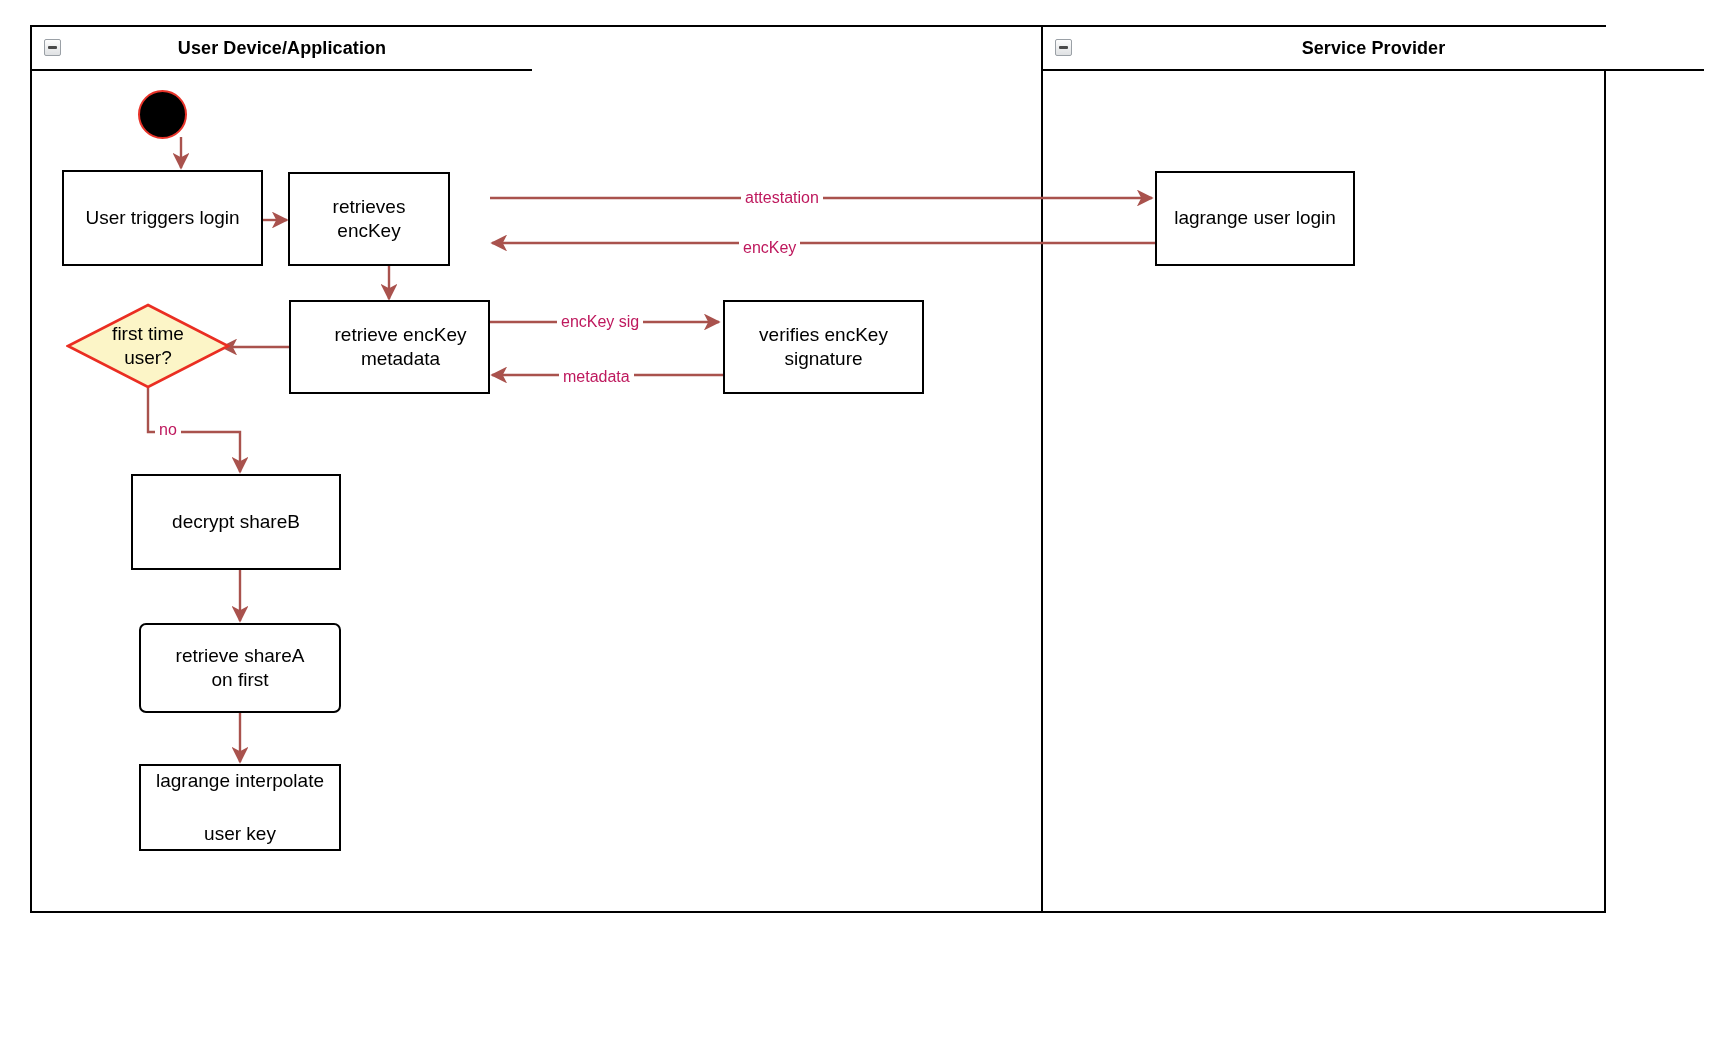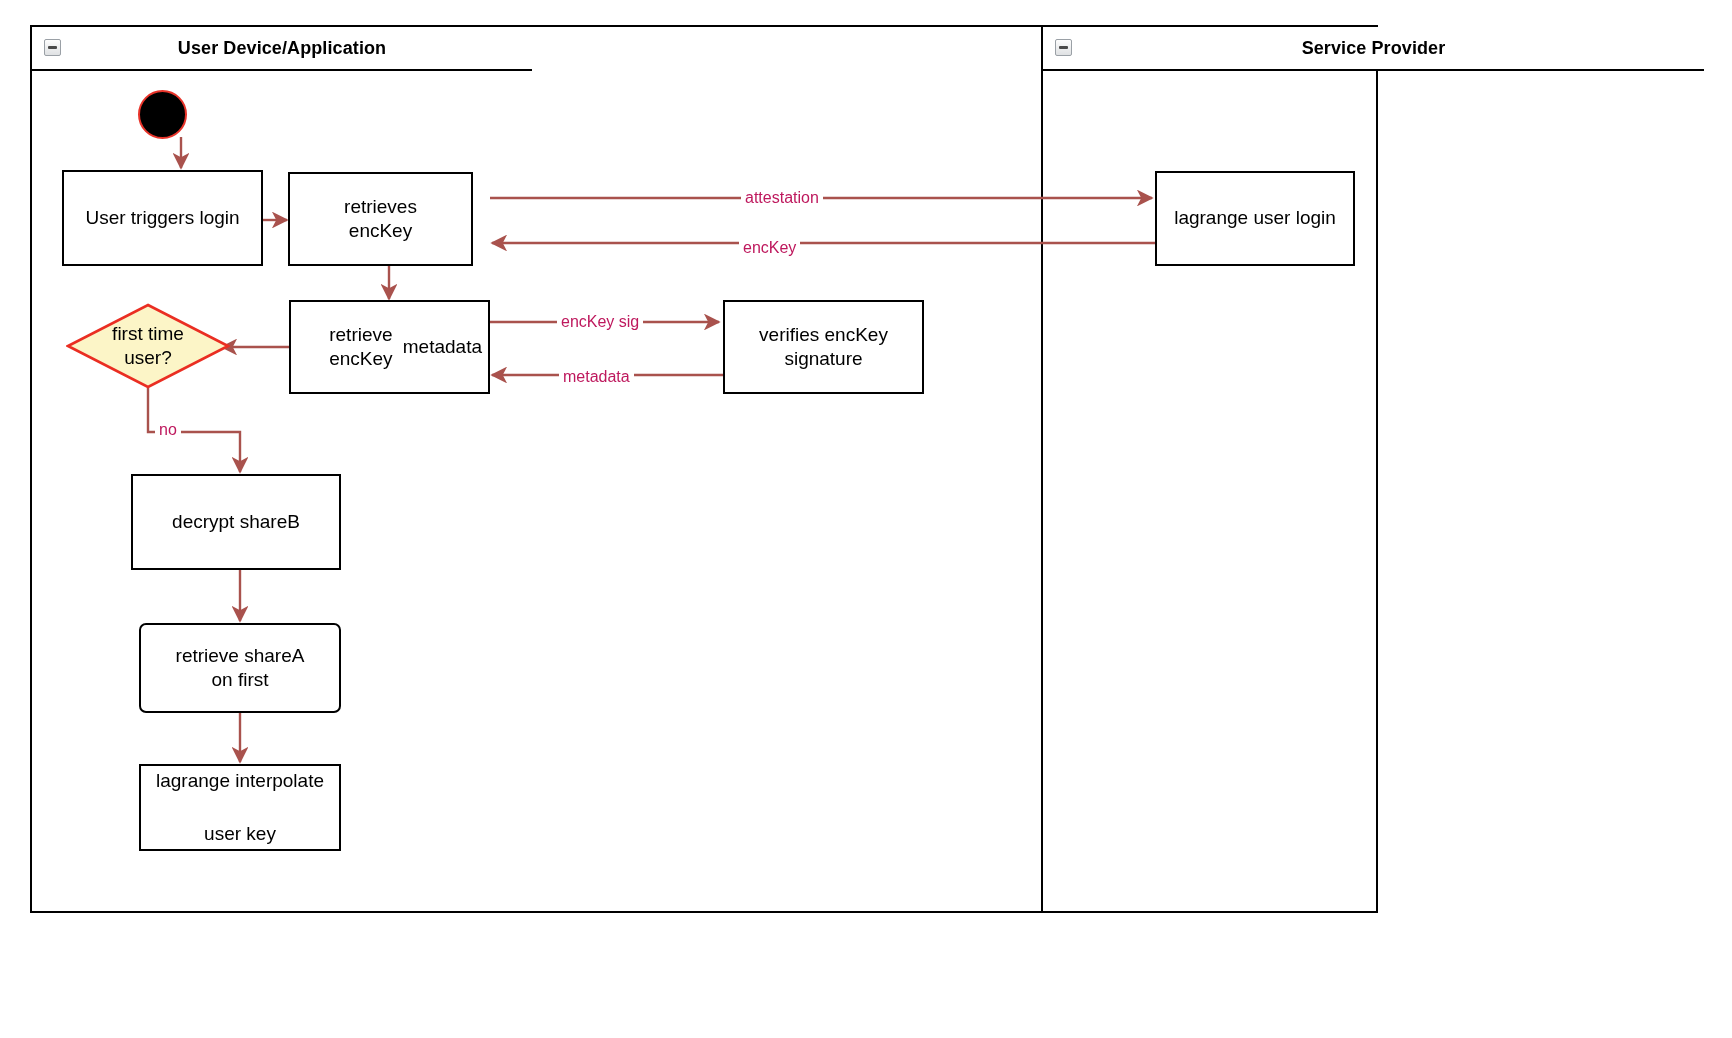--- a/index.html
+++ b/index.html
@@ -1,20 +1,20 @@
 <!DOCTYPE html>
 <html><head>
 <meta charset="utf-8">
 <style>
   html,body{margin:0;padding:0;background:#ffffff;}
   body{font-family:"Liberation Sans",sans-serif;}
   #stage{position:relative;width:1732px;height:1038px;background:#ffffff;overflow:hidden;}
 
   
-  .pool{position:absolute;left:30px;top:25px;width:1348px;height:888px;
+  .pool{position:absolute;left:30px;top:25px;width:1576px;height:888px;
         border:2px solid #000;box-sizing:border-box;background:#fff;}
   .lane{position:absolute;top:0;height:100%;box-sizing:border-box;}
   .lane + .lane{border-left:2px solid #000;}
   .lane-header{position:absolute;left:0;top:0;height:44px;width:100%;
         border-bottom:2px solid #000;box-sizing:border-box;
         display:flex;align-items:center;justify-content:center;background:#fff;}
   .lane-title{font-size:18px;font-weight:bold;color:#000;letter-spacing:.1px;}
   .collapse-icon{position:absolute;left:12px;top:12px;width:17px;height:17px;
         box-sizing:border-box;border:1px solid #9aa0a6;border-radius:2px;
         background:linear-gradient(#fdfdfd,#dfe1e3);
@@ -98,26 +98,26 @@
       <path d="M 240 713 L 240 762"></path>
     </g>
   </svg>
 
   <div class="start-node" style="left:138px;top:90px;width:49px;height:49px;"></div>
 
   <div class="node" style="left:62px;top:170px;width:201px;height:96px;">
     <span>User triggers login</span>
   </div>
 
-  <div class="node" style="left:288px;top:172px;width:185px;height:94px;flex-direction:column;">
+  <div class="node" style="left:288px;top:172px;width:162px;height:94px;flex-direction:column;">
     <span>retrieves</span>
     <span>encKey</span>
   </div>
 
-  <div class="node" style="left:289px;top:300px;width:201px;height:94px;flex-direction:row;padding-left:28px;">
+  <div class="node" style="left:289px;top:300px;width:201px;height:94px;flex-direction:column;padding-left:28px;">
     <span>retrieve encKey</span>
     <span>metadata</span>
   </div>
 
   <div class="decision" style="left:66px;top:303px;width:164px;height:86px;">
     <svg width="164" height="86" viewBox="0 0 164 86" style="position:absolute;left:0;top:0;">
       <polygon points="82,2 162,43 82,84 2,43" fill="#FCF5C7" stroke="#EA2E22" stroke-width="2.6"></polygon>
     </svg>
     <div class="dlabel">
       <div>

